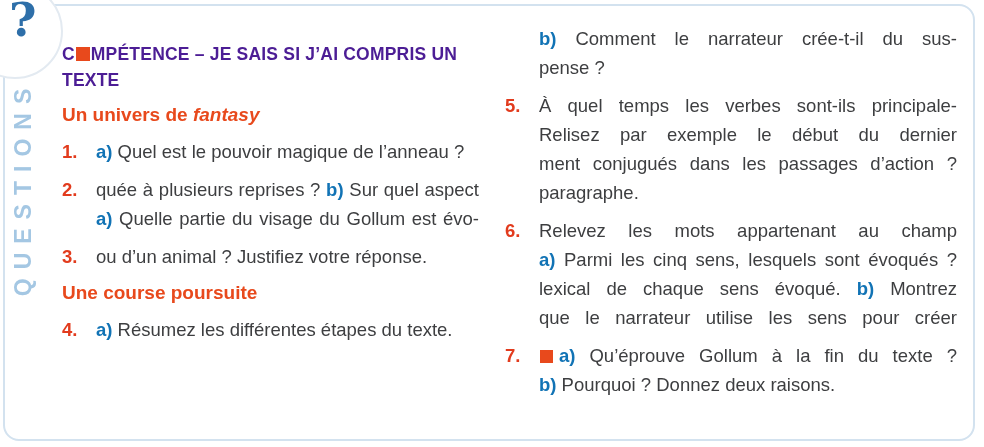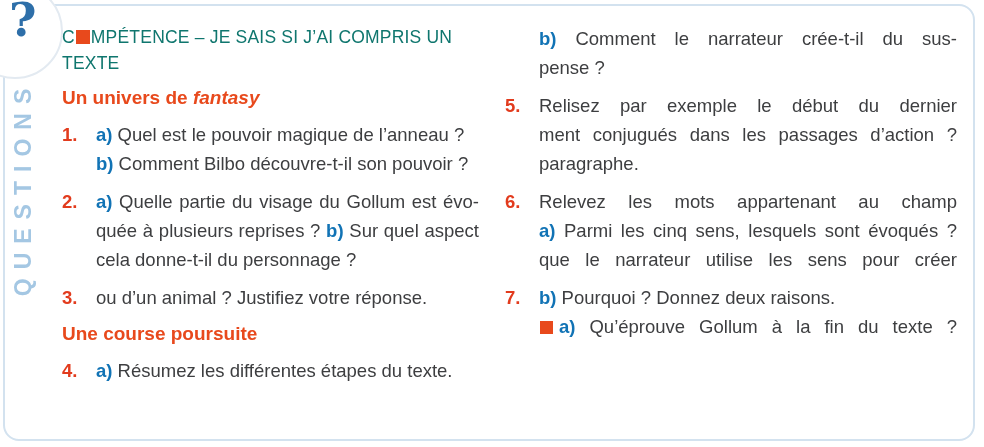--- a/index.html
+++ b/index.html
@@ -31,22 +31,22 @@
     font-size:23px; font-weight:bold; letter-spacing:9px;
   }
   
   .col {
     position:absolute; top:24px; color:var(--text);
     font-size:18.5px; line-height:29px;
   }
   .col-left  { left:62px;  width:417px; }
   .col-right { left:505px; width:452px; }
   .title {
-    font-weight:normal; font-size:17.5px; line-height:26px;
-    letter-spacing:0.2px; color:#0f766e;
+    font-weight:bold; font-size:17.5px; line-height:26px;
+    letter-spacing:0.2px; color:#4c1d95;margin-top:17px;
   }
   .section {
     font-weight:bold; font-size:19px; line-height:26px;
     margin-top:9px; color:var(--orange);
   }
   .it { font-style:italic;margin-top:30px; }
   .q { display:flex; margin-top:9px; }
   .qnum { flex:0 0 34px; font-weight:bold; color:var(--number-red); }
   .qbody { flex:1; min-width:0; }
   .line.j { text-align:justify; text-align-last:justify; }
@@ -70,29 +70,27 @@
     <span class="sidebar-label">QUESTIONS</span>
   </div>
 
   <div class="col col-left" id="col-0">
       <div class="title"><span class="">C</span><span class="sq"></span><span class="">MPÉTENCE – JE SAIS SI J’AI COMPRIS UN TEXTE</span></div>
       <div class="section"><span class="">Un univers de </span><span class="it">fantasy</span></div>
       <div class="q">
         <span class="qnum">1.</span>
         <div class="qbody">
           <div class="line"><span class="letter">a)</span><span class=""> Quel est le pouvoir magique de l’anneau ?</span></div>
-          <div class="line"><span class="letter">b)</span><span class=""> Comment Bilbo découvre-t-il son pouvoir ?</span></div>
         </div>
       </div>
       <div class="q">
         <span class="qnum">2.</span>
         <div class="qbody">
+          <div class="line j"><span class="">quée à plusieurs reprises ? </span><span class="letter">b)</span><span class=""> Sur quel aspect</span></div>
           <div class="line j"><span class="letter">a)</span><span class=""> Quelle partie du visage du Gollum est évo-</span></div>
-          <div class="line j"><span class="">quée à plusieurs reprises ? </span><span class="letter">b)</span><span class=""> Sur quel aspect</span></div>
-          <div class="line"><span class="">cela donne-t-il du personnage ?</span></div>
         </div>
       </div>
       <div class="q">
         <span class="qnum">3.</span>
         <div class="qbody">
           <div class="line"><span class="">ou d’un animal ? Justifiez votre réponse.</span></div>
         </div>
       </div>
       <div class="section" style=""><span class="">Une course poursuite</span></div>
       <div class="q">
@@ -106,34 +104,36 @@
       <div class="q" style="margin-top: 0px;">
         <span class="qnum"></span>
         <div class="qbody">
           <div class="line j"><span class="letter">b)</span><span class=""> Comment le narrateur crée-t-il du sus-</span></div>
           <div class="line"><span class="">pense ?</span></div>
         </div>
       </div>
       <div class="q">
         <span class="qnum">5.</span>
         <div class="qbody">
+          <div class="line j"><span class="">À quel temps les verbes sont-ils principale-</span></div>
           <div class="line j"><span class="">Relisez par exemple le début du dernier</span></div>
           <div class="line j"><span class="">ment conjugués dans les passages d’action ?</span></div>
           <div class="line"><span class="">paragraphe.</span></div>
         </div>
       </div>
       <div class="q">
         <span class="qnum">6.</span>
         <div class="qbody">
           <div class="line j"><span class="">Relevez les mots appartenant au champ</span></div>
           <div class="line j"><span class="letter">a)</span><span class=""> Parmi les cinq sens, lesquels sont évoqués ?</span></div>
+          <div class="line j"><span class="">lexical de chaque sens évoqué. </span><span class="letter">b)</span><span class=""> Montrez</span></div>
           <div class="line j"><span class="">que le narrateur utilise les sens pour créer</span></div>
         </div>
       </div>
       <div class="q">
         <span class="qnum">7.</span>
         <div class="qbody">
+          <div class="line j"><span class="sq"></span><span class="letter">a)</span><span class=""> Qu’éprouve Gollum à la fin du texte ?</span></div>
           <div class="line"><span class="letter">b)</span><span class=""> Pourquoi ? Donnez deux raisons.</span></div>
-          <div class="line j"><span class="sq"></span><span class="letter">a)</span><span class=""> Qu’éprouve Gollum à la fin du texte ?</span></div>
         </div>
       </div>
     </div>
 </div>
 
 </body></html>

